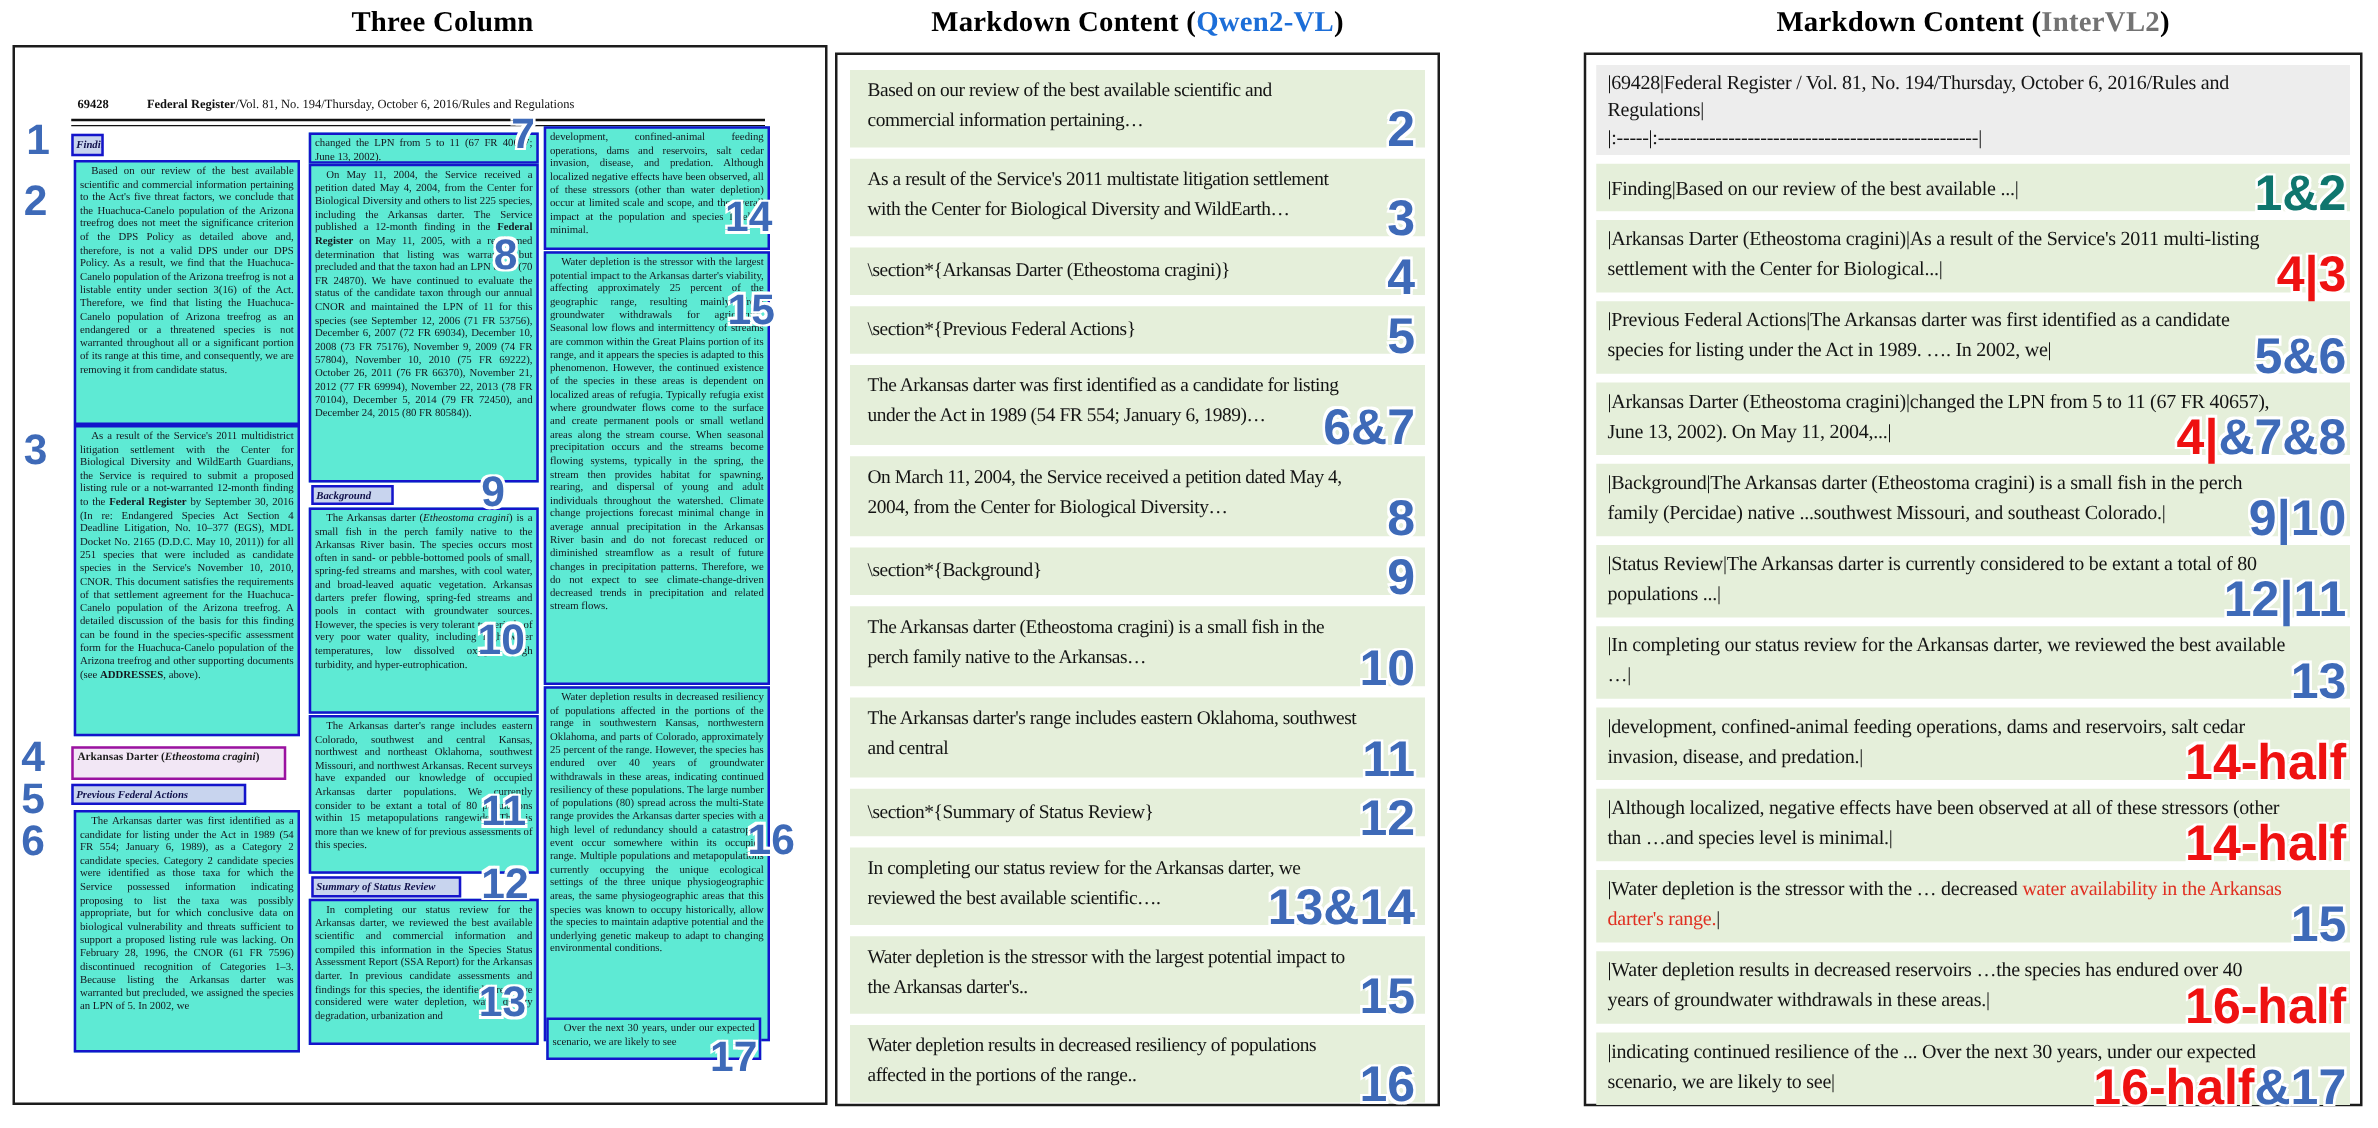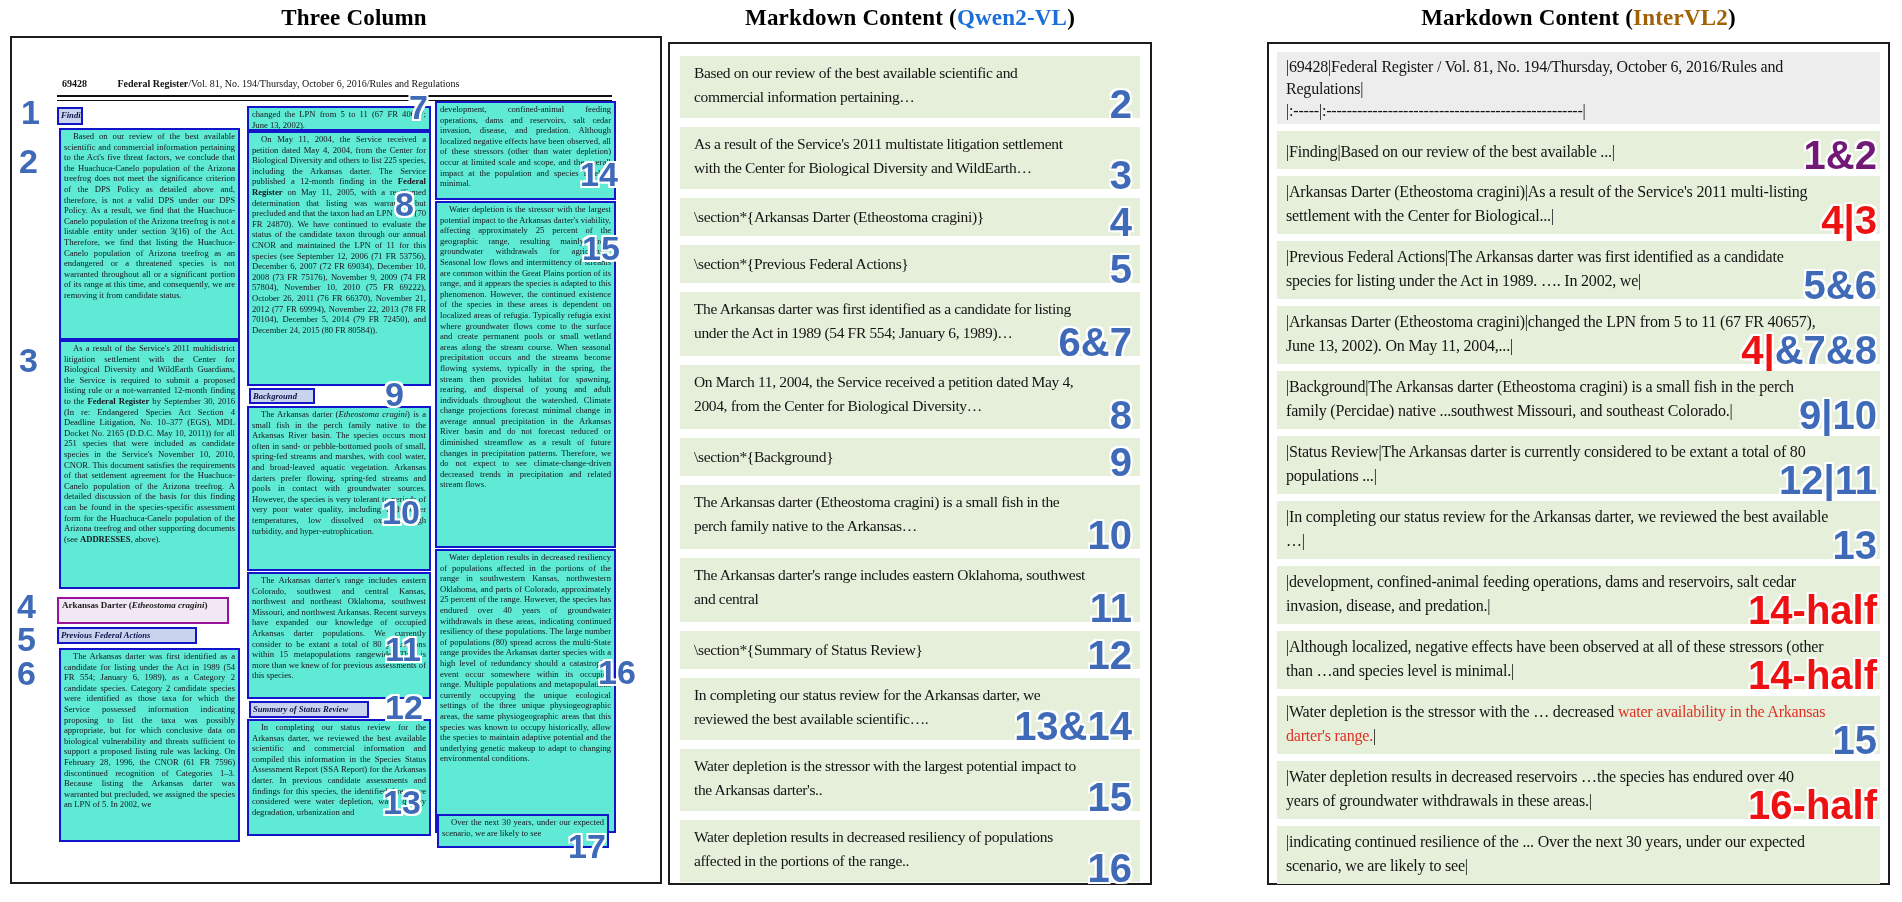--- a/index.html
+++ b/index.html
@@ -49,21 +49,21 @@
   .row-num{position:absolute;right:8px;bottom:-6px;
        font:bold 40px/1 "Liberation Sans", sans-serif;white-space:nowrap;
        text-shadow:-2px -2px 0 #fff,2px -2px 0 #fff,-2px 2px 0 #fff,2px 2px 0 #fff;}
   #ivl-rows .row-num{right:3px;}
 </style>
 </head>
 <body>
 
 <div class="fig-title" style="left:28px;width:652px;">Three Column</div>
 <div class="fig-title" id="t-qwen" style="left:668px;width:484px;"><span class="seg">Markdown Content (</span><span class="seg" style="color: rgb(28, 110, 216);">Qwen2-VL</span><span class="seg">)</span></div>
-<div class="fig-title" id="t-ivl" style="left:1267px;width:623px;"><span class="seg">Markdown Content (</span><span class="seg" style="color: #a16207;">InterVL2</span><span class="seg">)</span></div>
+<div class="fig-title" id="t-ivl" style="left:1267px;width:623px;"><span class="seg">Markdown Content (</span><span class="seg" style="color: #737373;">InterVL2</span><span class="seg">)</span></div>
 
 <div class="panel" id="doc-panel">
   <div class="doc-header">
     <span class="pgnum">69428</span>
     <span><b>Federal Register</b><span>/Vol. 81, No. 194/Thursday, October 6, 2016/Rules and Regulations</span></span>
   </div>
   <div class="doc-rule"></div>
   <div id="doc-boxes">
       <div class="doc-box head" style="left: 45px; top: 69px; width: 26px; height: 18px;">
         <div class="doc-text"><span class="seg">Finding</span></div>
@@ -196,21 +196,21 @@
 </div>
 
 <div class="panel" id="ivl-panel">
   <div class="rows" id="ivl-rows">
       <div class="md-row gray" style="height: 72px;">
         <div class="md-text"><span class="seg">|69428|Federal Register / Vol. 81, No. 194/Thursday, October 6, 2016/Rules and Regulations|</span></div>
         <div class="md-text"><span class="seg">|:-----|:--------------------------------------------------|</span></div>
       </div>
       <div class="md-row vcenter" style="height: 38px;">
         <div class="md-text"><span class="seg">|Finding|Based on our review of the best available ...|</span></div>
-        <div class="row-num"><span class="seg" style="color: #701a75;">1&amp;2</span></div>
+        <div class="row-num"><span class="seg" style="color: #0f766e;">1&amp;2</span></div>
       </div>
       <div class="md-row" style="height: 58px;">
         <div class="md-text"><span class="seg">|Arkansas Darter (Etheostoma cragini)|As a result of the Service's 2011 multi-listing settlement with the Center for Biological...|</span></div>
         <div class="row-num"><span class="seg" style="color: rgb(238, 17, 17);">4|3</span></div>
       </div>
       <div class="md-row" style="height: 58px;">
         <div class="md-text"><span class="seg">|Previous Federal Actions|The Arkansas darter was first identified as a candidate species for listing under the Act in 1989. …. In 2002, we|</span></div>
         <div class="row-num"><span class="seg" style="color: rgb(62, 106, 184);">5&amp;6</span></div>
       </div>
       <div class="md-row" style="height: 58px;">
@@ -240,15 +240,16 @@
       <div class="md-row" style="height: 58px;">
         <div class="md-text"><span class="seg">|Water depletion is the stressor with the … decreased </span><span class="seg" style="color: rgb(224, 48, 34);">water availability in the Arkansas darter's range.</span><span class="seg">|</span></div>
         <div class="row-num"><span class="seg" style="color: rgb(62, 106, 184);">15</span></div>
       </div>
       <div class="md-row" style="height: 58px;">
         <div class="md-text"><span class="seg">|Water depletion results in decreased reservoirs …the species has endured over 40 years of groundwater withdrawals in these areas.|</span></div>
         <div class="row-num"><span class="seg" style="color: rgb(238, 17, 17);">16-half</span></div>
       </div>
       <div class="md-row" style="height: 58px;">
         <div class="md-text"><span class="seg">|indicating continued resilience of the ... Over the next 30 years, under our expected scenario, we are likely to see|</span></div>
+        <div class="row-num"><span class="seg" style="color: rgb(238, 17, 17);">16-half</span><span class="seg" style="color: rgb(62, 106, 184);">&amp;17</span></div>
       </div>
     </div>
 </div>
 
 </body></html>

